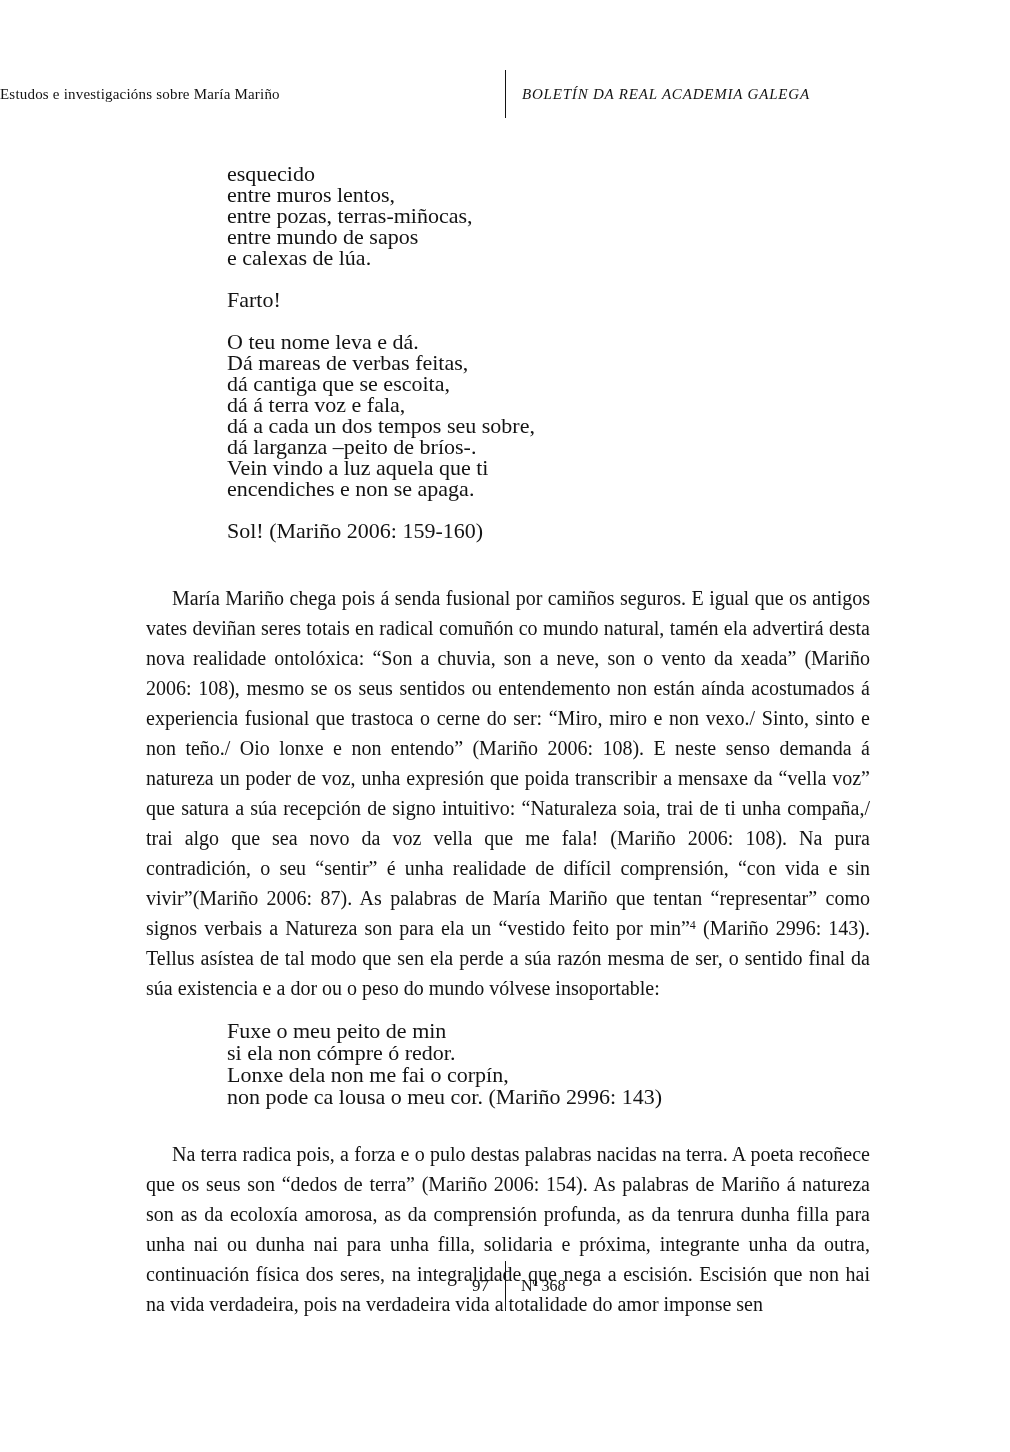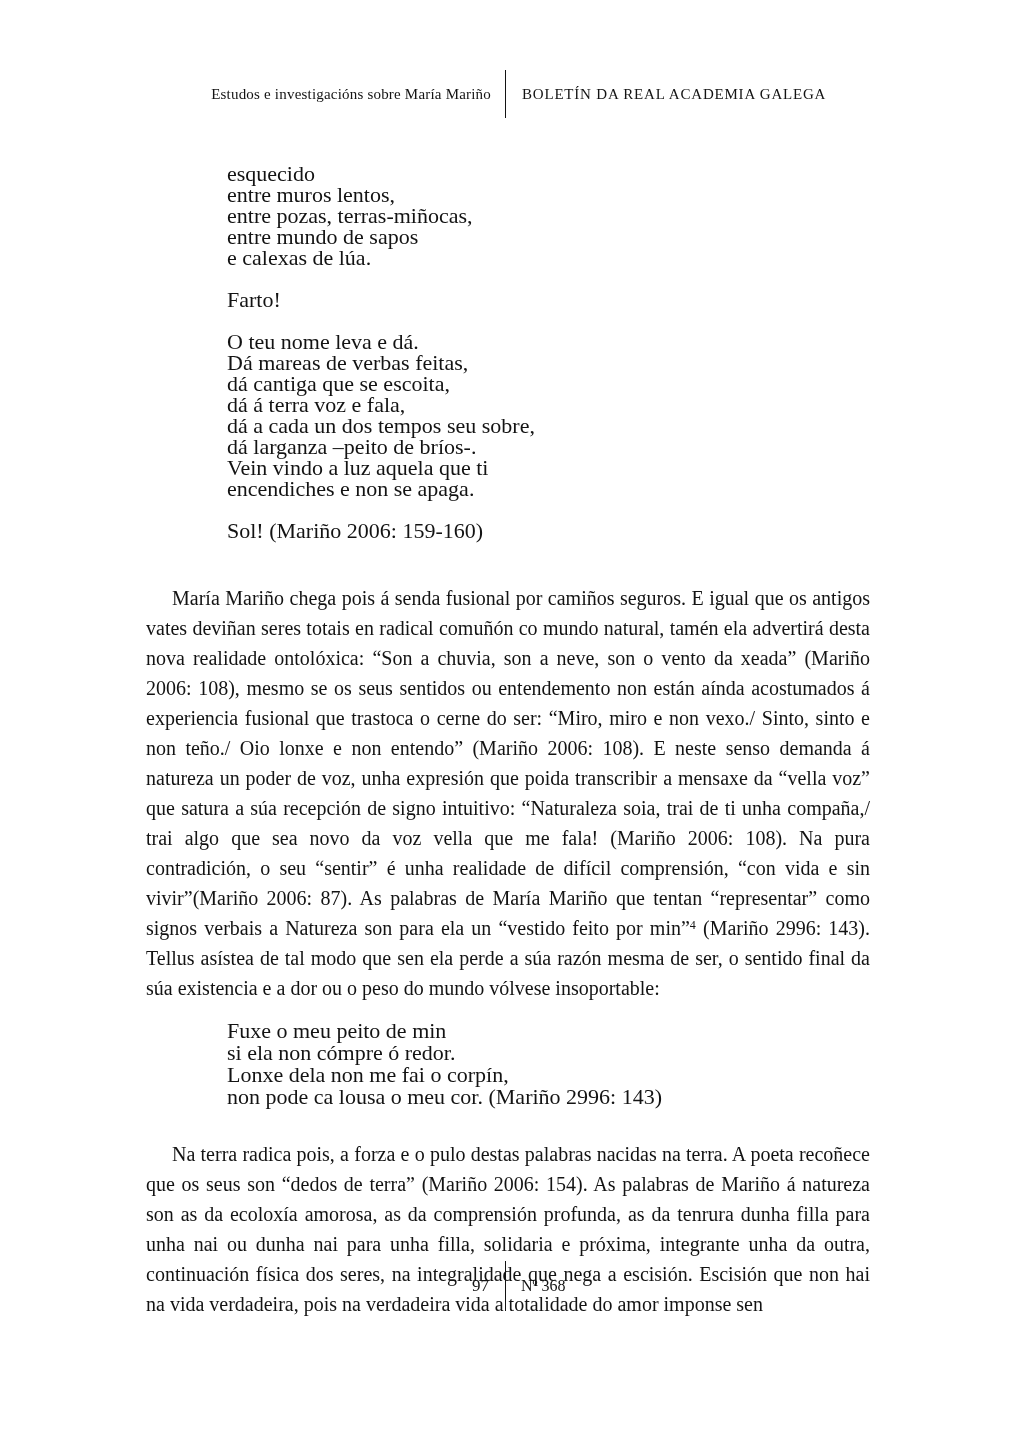--- a/index.html
+++ b/index.html
@@ -24,34 +24,34 @@
     top: 70px;
     left: 0;
     right: 0;
     height: 48px;
     display: flex;
     align-items: center;
   }
   .rh-left {
     box-sizing: border-box;
     width: 505px;
-    text-align: right;
     padding-right: 14px;
     font-size: 15px;
     letter-spacing: 0.2px;
   }
   .rh-divider {
     width: 1px;
     height: 48px;
     background: #131313;
   }
   .rh-right {
     padding-left: 16px;
     font-size: 15px;
     letter-spacing: 0.8px;
+    font-style: italic;
   }
 
   
   .content {
     position: absolute;
     top: 163px;
     left: 138px;
     width: 740px;
   }
   .poem {

